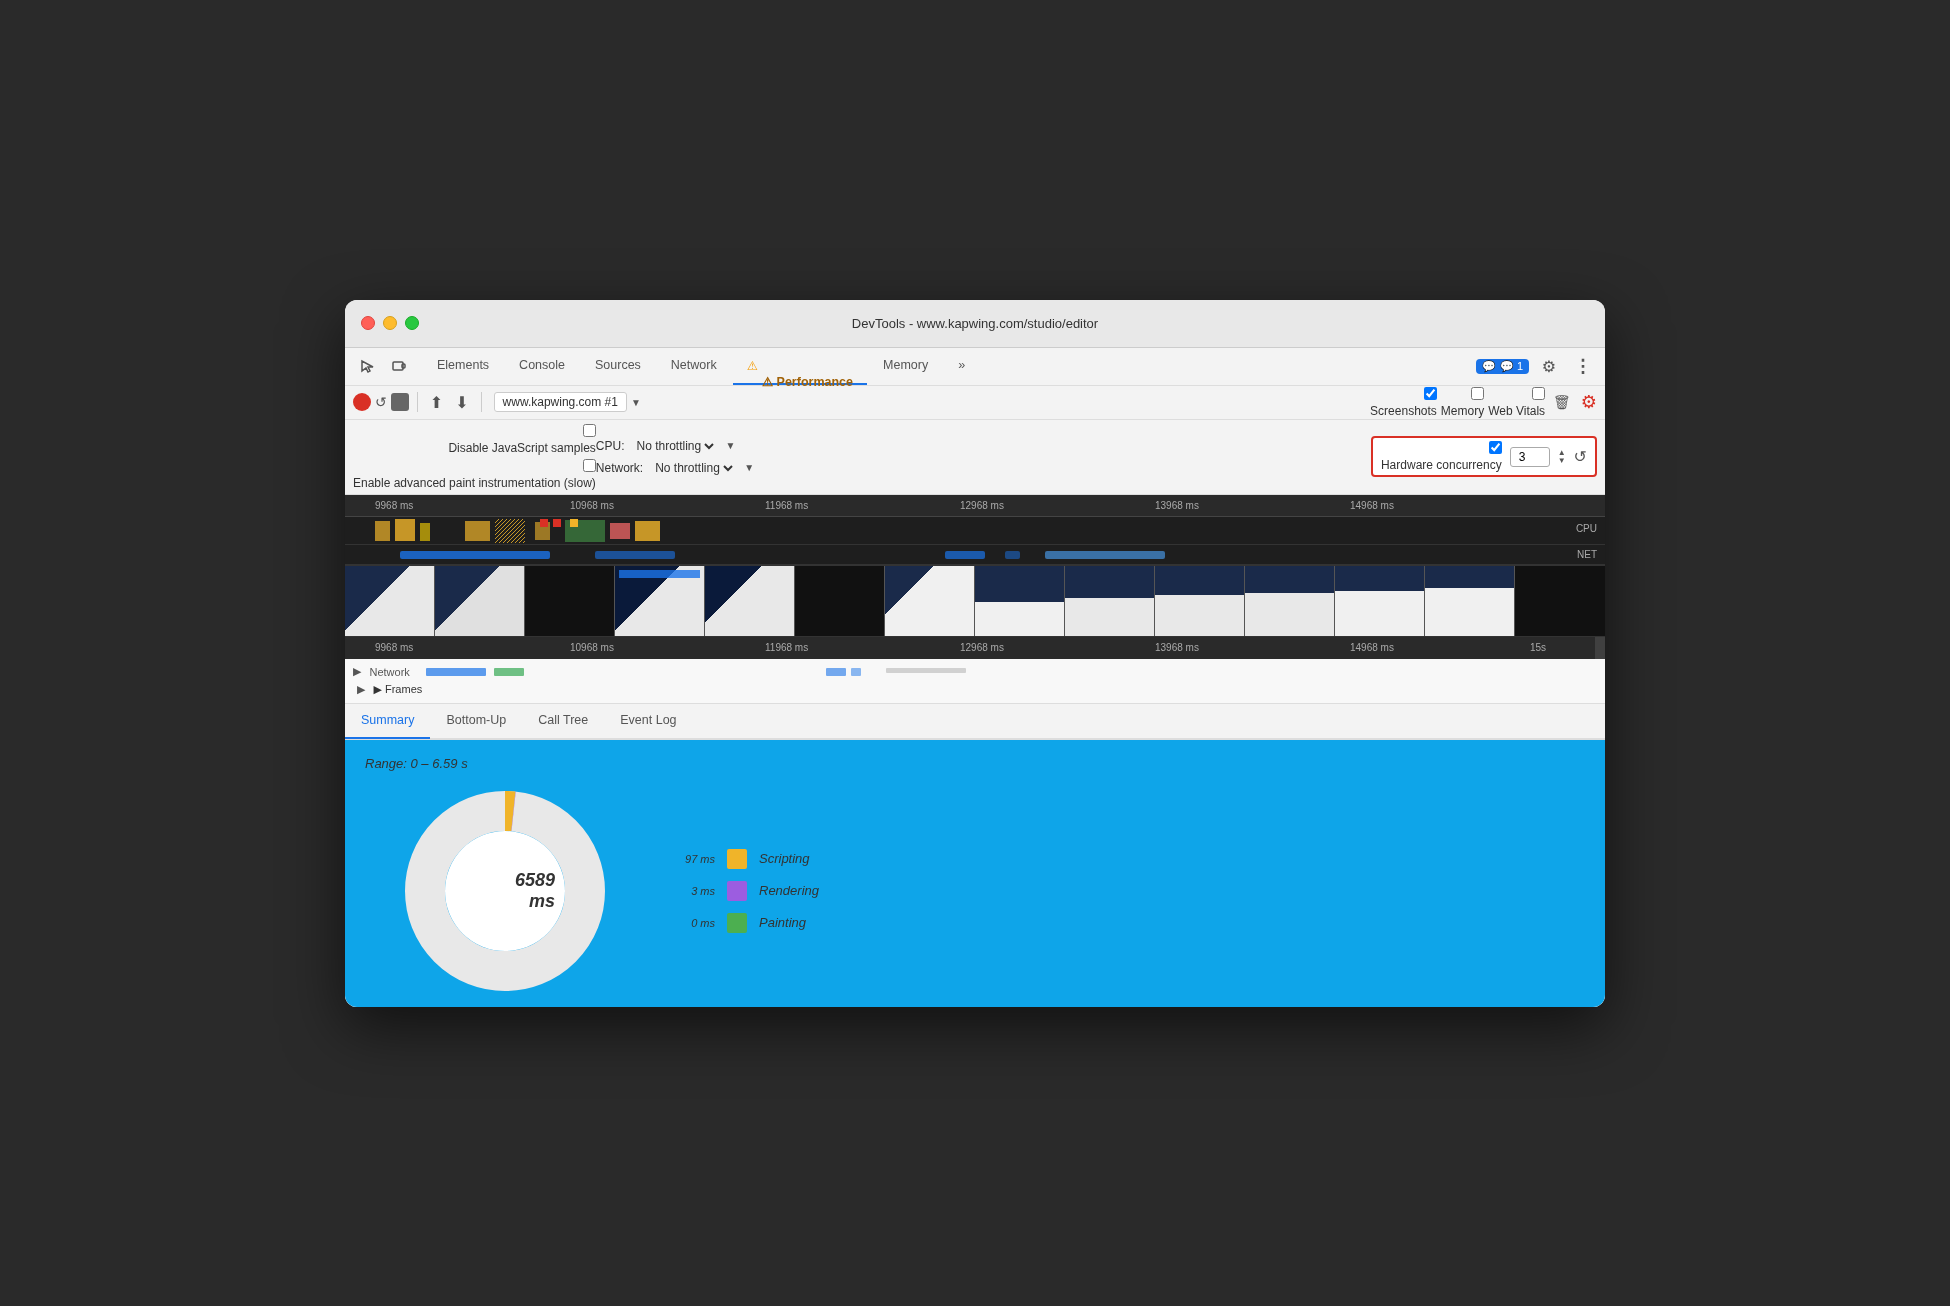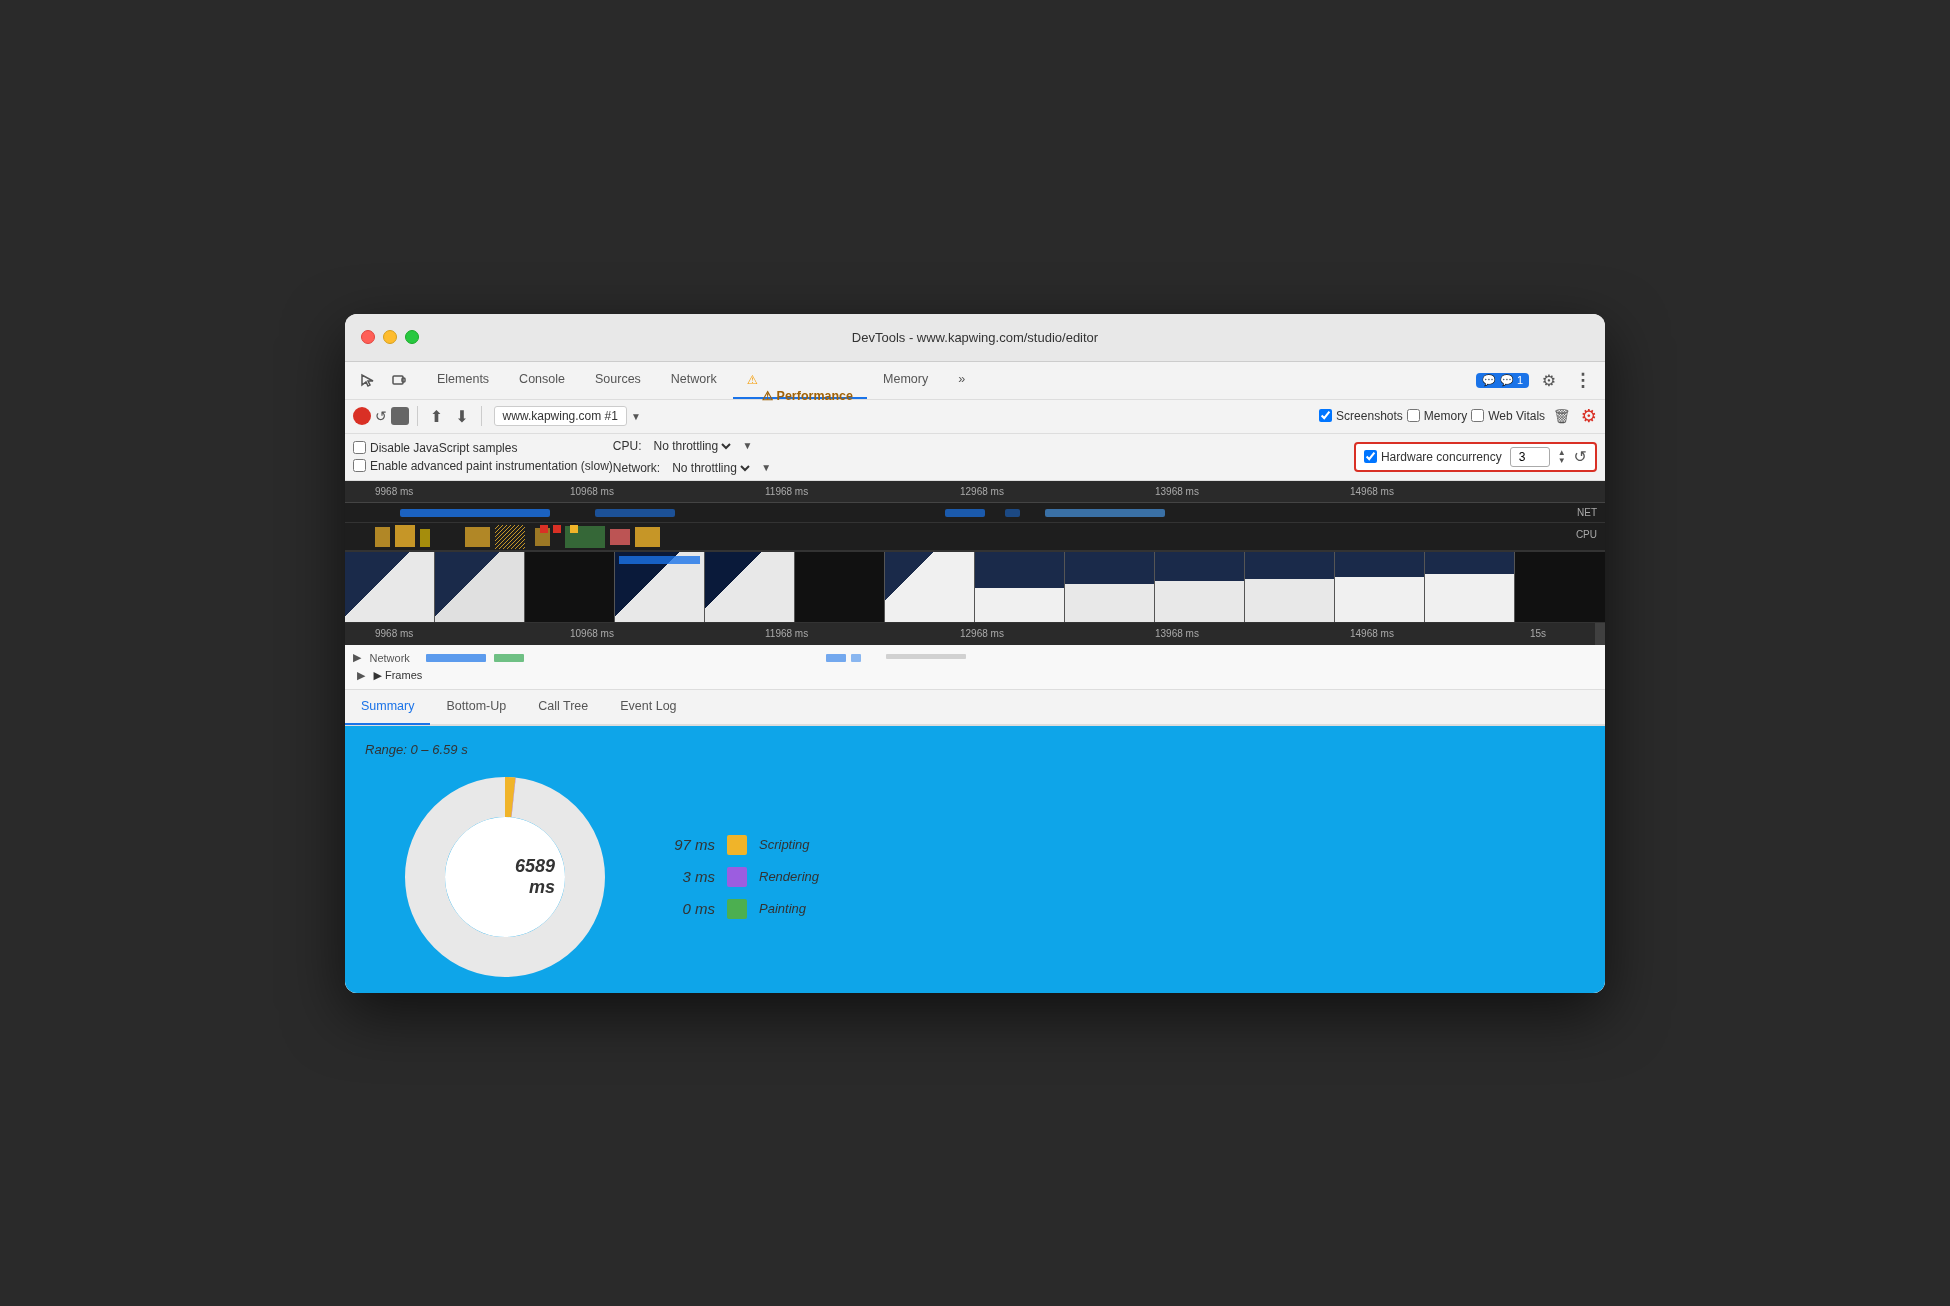--- a/index.html
+++ b/index.html
@@ -170,25 +170,26 @@
       background: white;
       color: #333;
     }
     .url-dropdown {
       font-size: 10px;
       color: #555;
       cursor: pointer;
     }
     .checkbox-label {
       display: flex;
-      align-items: flex-start;
+      align-items: flex-end;
       gap: 4px;
       font-size: 12px;
       color: #333;
       cursor: pointer;
+      flex-direction: column;
     }
     .checkbox-label input { cursor: pointer; }
     .trash-icon {
       font-size: 14px;
       color: #555;
       cursor: pointer;
       margin-left: 4px;
     }
     .gear-red {
       font-size: 18px;
@@ -362,21 +363,21 @@
       display: flex;
       flex-direction: column;
       gap: 12px;
     }
     .legend-item {
       display: flex;
       align-items: center;
       gap: 12px;
     }
     .legend-ms {
-      font-size: 15px;
+      font-size: 11px;
       color: #333;
       width: 50px;
       text-align: right;
     }
     .legend-color {
       width: 20px;
       height: 20px;
       border-radius: 2px;
       flex-shrink: 0;
     }
@@ -530,31 +531,20 @@
 
       <div style="height:22px; background:#2a2a2a; border-bottom:1px solid #444; position:relative; display:flex; align-items:center;">
         <span style="position:absolute; left:30px; font-size:10px; color:#aaa;">9968 ms</span>
         <span style="position:absolute; left:225px; font-size:10px; color:#aaa;">10968 ms</span>
         <span style="position:absolute; left:420px; font-size:10px; color:#aaa;">11968 ms</span>
         <span style="position:absolute; left:615px; font-size:10px; color:#aaa;">12968 ms</span>
         <span style="position:absolute; left:810px; font-size:10px; color:#aaa;">13968 ms</span>
         <span style="position:absolute; left:1005px; font-size:10px; color:#aaa;">14968 ms</span>
       </div>
 
-      <div style="height:20px; background:#1e1e1e; position:relative; border-bottom:1px solid #333;">
-        <span style="position:absolute; right:8px; top:4px; font-size:10px; color:#aaa;">NET</span>
-        <svg style="position:absolute; left:0; top:0; width:1200px; height:20px;">
-          <rect x="55" y="6" width="150" height="8" fill="#1a73e8" opacity="0.8" rx="2"></rect>
-          <rect x="250" y="6" width="80" height="8" fill="#1a73e8" opacity="0.6" rx="2"></rect>
-          <rect x="600" y="6" width="40" height="8" fill="#1a73e8" opacity="0.7" rx="2"></rect>
-          <rect x="660" y="6" width="15" height="8" fill="#1a73e8" opacity="0.5" rx="2"></rect>
-          <rect x="700" y="6" width="120" height="8" fill="#4da6ff" opacity="0.6" rx="2"></rect>
-        </svg>
-      </div>
-
       <div style="height:28px; background:#1e1e1e; position:relative; border-bottom:1px solid #333;">
         <span style="position:absolute; right:8px; top:6px; font-size:10px; color:#aaa;">CPU</span>
 
         <svg style="position:absolute; left:0; top:0; width:1200px; height:28px;">
 
           <rect x="30" y="4" width="15" height="20" fill="#f0b429" opacity="0.7"></rect>
           <rect x="50" y="2" width="20" height="22" fill="#f0b429" opacity="0.8"></rect>
           <rect x="75" y="6" width="10" height="18" fill="#ffd700" opacity="0.6"></rect>
           <rect x="120" y="4" width="25" height="20" fill="#f0b429" opacity="0.7"></rect>
           <rect x="150" y="2" width="30" height="24" fill="url(#hatch)" opacity="0.8"></rect>
@@ -564,20 +554,31 @@
           <rect x="290" y="4" width="25" height="20" fill="#f0b429" opacity="0.8"></rect>
 
           <rect x="195" y="2" width="8" height="8" fill="#d93025"></rect>
           <rect x="208" y="2" width="8" height="8" fill="#d93025"></rect>
           <rect x="225" y="2" width="8" height="8" fill="#f0b429"></rect>
           <defs>
             <pattern id="hatch" patternUnits="userSpaceOnUse" width="4" height="4">
               <path d="M-1,1 l2,-2 M0,4 l4,-4 M3,5 l2,-2" stroke="#f0b429" stroke-width="1"></path>
             </pattern>
           </defs>
+        </svg>
+      </div>
+
+      <div style="height:20px; background:#1e1e1e; position:relative; border-bottom:1px solid #333;">
+        <span style="position:absolute; right:8px; top:4px; font-size:10px; color:#aaa;">NET</span>
+        <svg style="position:absolute; left:0; top:0; width:1200px; height:20px;">
+          <rect x="55" y="6" width="150" height="8" fill="#1a73e8" opacity="0.8" rx="2"></rect>
+          <rect x="250" y="6" width="80" height="8" fill="#1a73e8" opacity="0.6" rx="2"></rect>
+          <rect x="600" y="6" width="40" height="8" fill="#1a73e8" opacity="0.7" rx="2"></rect>
+          <rect x="660" y="6" width="15" height="8" fill="#1a73e8" opacity="0.5" rx="2"></rect>
+          <rect x="700" y="6" width="120" height="8" fill="#4da6ff" opacity="0.6" rx="2"></rect>
         </svg>
       </div>
 
       <div class="filmstrip" style="height:72px;">
         <div style="display:flex; width:100%; overflow:hidden;">
 
           <div class="filmstrip-frame" style="background: linear-gradient(135deg, #1a2a4a 40%, #e8e8e8 40%); border-right:1px solid #555;"></div>
           <div class="filmstrip-frame" style="background: linear-gradient(135deg, #1a2a4a 40%, #e0e0e0 40%); border-right:1px solid #555;"></div>
           <div class="filmstrip-frame" style="background: #111; border-right:1px solid #555;"></div>
           <div class="filmstrip-frame" style="background: linear-gradient(135deg, #0a1a3a 40%, #e8e8e8 40%); border-right:1px solid #555; position:relative;">

